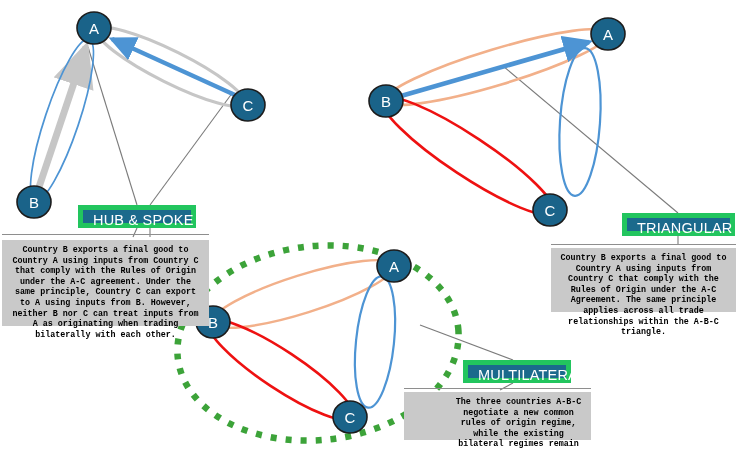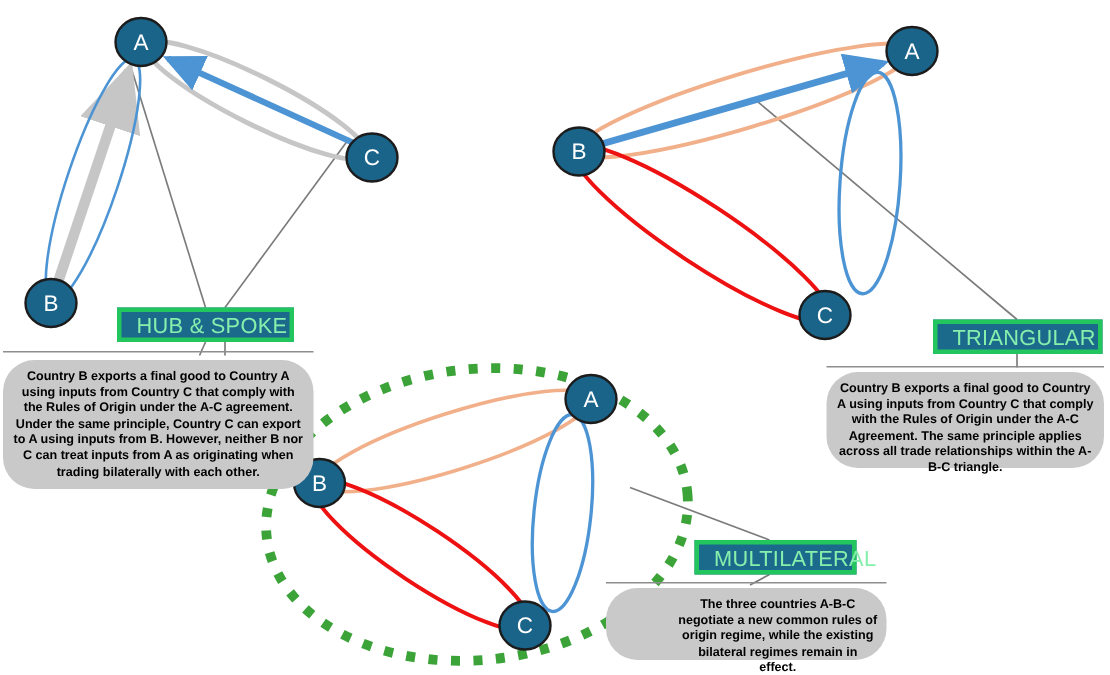--- a/index.html
+++ b/index.html
@@ -28,43 +28,42 @@
   .node-label {
     font-family: "Liberation Sans", sans-serif;
     font-size: 15px;
     fill: #ffffff;
     text-anchor: middle;
     dominant-baseline: central;
   }
   .badge {
     position: absolute;
     background: #1b6a8c;
-    border: 3px solid #22c55e;
-    color: #86efac;
+    border: 5px solid #22c55e;
+    color: #ffffff;
     font-family: "Liberation Sans", sans-serif;
     font-size: 14.5px;
     letter-spacing: 0.2px;
     text-align: center;
     padding: 3px 10px 4px 10px;
     white-space: nowrap;
     box-sizing: border-box;
     line-height: 15px;
   }
   .callout {
     position: absolute;
     background: #c9c9c9;
     color: #000000;
-    font-family: Liberation Sans, sans-serif;
+    font-family: Liberation Mono, monospace;
     font-size: 8.4px;
     font-weight: bold;
     line-height: 10.6px;
     text-align: center;
     box-sizing: border-box;
     padding: 5px 6px 5px 6px;
-    border-radius: 21px;
   }
   .callout-rule {
     position: absolute;
     height: 0;
     border-top: 1px solid #8e8e8e;
   }
 </style>
 </head>
 <body>
 

